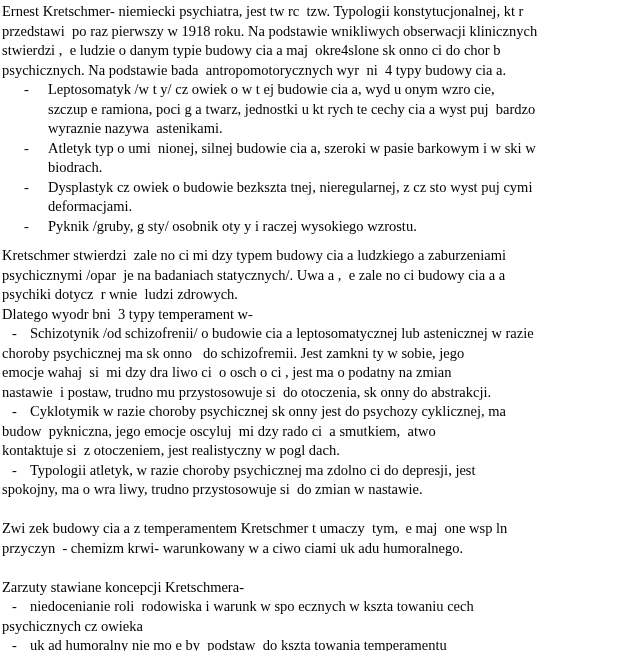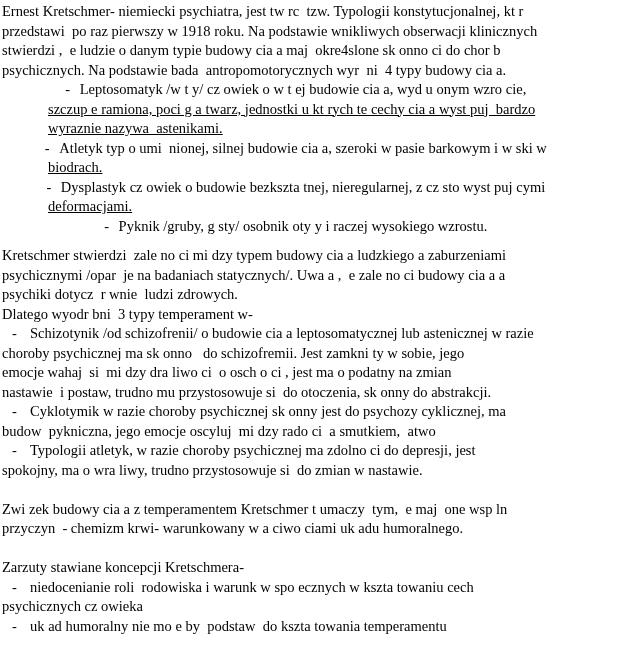--- a/index.html
+++ b/index.html
@@ -10,23 +10,23 @@
     color:#000000;
     overflow:hidden;
     box-sizing:border-box;
     padding-top:2px;
     font-family:"Liberation Serif","DejaVu Serif",serif;
     font-size:14.5px;
     line-height:19.5px;
   }
   .ln { white-space:pre; padding-left:2px; height:19.5px; }
   
-  .li1 { padding-left:24px;text-align:center; }
+  .li1 { padding-left:24px; }
   .li1 .dash { display:inline-block; width:24px; }
-  .lc1 { padding-left:48px;text-decoration:underline; }
+  .lc1 { padding-left:48px; }
   
   .li2 { padding-left:12px; }
   .li2 .dash { display:inline-block; width:18px; }
   .lc2 { }
   .blank { height:19.5px; }
   .blank.sm { height:10px; }
 </style>
 </head>
 <body>
 
@@ -59,20 +59,21 @@
     <div class="ln">Dlatego wyodr bni  3 typy temperament w-</div>
   </div>
 
   <div>
     <div class="ln li2"><span class="dash">-</span><span>Schizotynik /od schizofrenii/ o budowie cia a leptosomatycznej lub astenicznej w razie</span></div>
     <div class="ln lc2">choroby psychicznej ma sk onno   do schizofremii. Jest zamkni ty w sobie, jego</div>
     <div class="ln lc2">emocje wahaj  si  mi dzy dra liwo ci  o osch o ci , jest ma o podatny na zmian</div>
     <div class="ln lc2">nastawie  i postaw, trudno mu przystosowuje si  do otoczenia, sk onny do abstrakcji.</div>
     <div class="ln li2"><span class="dash">-</span><span>Cyklotymik w razie choroby psychicznej sk onny jest do psychozy cyklicznej, ma</span></div>
     <div class="ln lc2">budow  pykniczna, jego emocje oscyluj  mi dzy rado ci  a smutkiem,  atwo</div>
+    <div class="ln lc2">kontaktuje si  z otoczeniem, jest realistyczny w pogl dach.</div>
     <div class="ln li2"><span class="dash">-</span><span>Typologii atletyk, w razie choroby psychicznej ma zdolno ci do depresji, jest</span></div>
     <div class="ln lc2">spokojny, ma o wra liwy, trudno przystosowuje si  do zmian w nastawie.</div>
   </div>
 
   <div class="blank"></div>
 
   <div>
     <div class="ln">Zwi zek budowy cia a z temperamentem Kretschmer t umaczy  tym,  e maj  one wsp ln</div>
     <div class="ln">przyczyn  - chemizm krwi- warunkowany w a ciwo ciami uk adu humoralnego.</div>
   </div>

